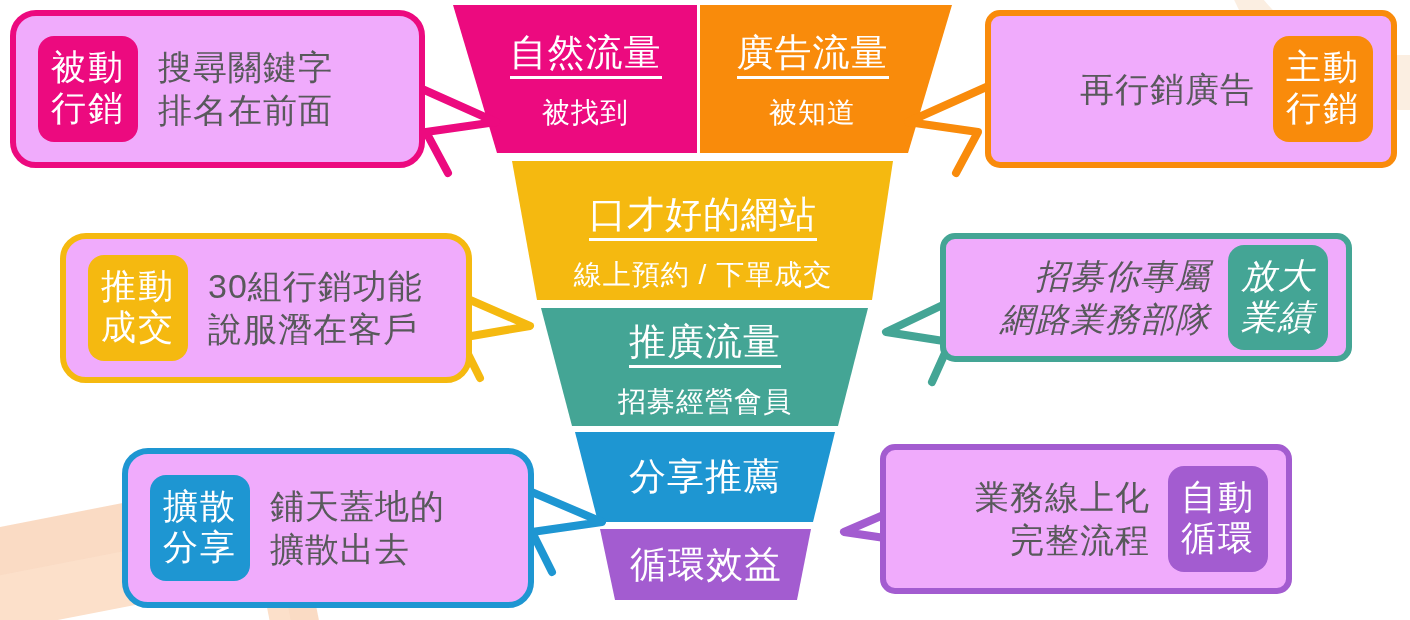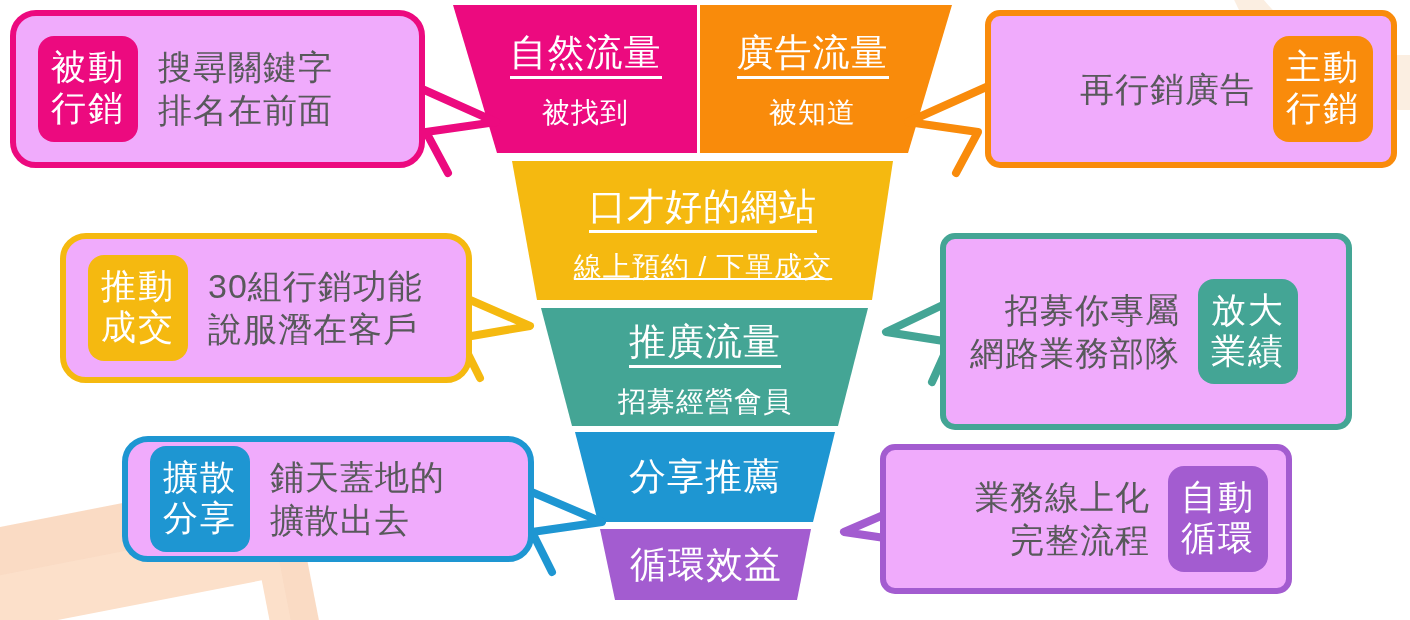--- a/index.html
+++ b/index.html
@@ -91,21 +91,21 @@
   <div class="band-label" style="left:478px;top:34px;width:215px;">
     <div class="band-title"><span class="ul">自然流量</span></div>
     <div class="band-sub">被找到</div>
   </div>
 
   <div class="band-label" style="left:705px;top:34px;width:215px;">
     <div class="band-title"><span class="ul">廣告流量</span></div>
     <div class="band-sub">被知道</div>
   </div>
 
-  <div class="band-label" style="left:503px;top:188px;width:400px;text-decoration:underline;">
+  <div class="band-label" style="left:503px;top:196px;width:400px;">
     <div class="band-title"><span class="ul">口才好的網站</span></div>
     <div class="band-sub">線上預約 / 下單成交</div>
   </div>
 
   <div class="band-label" style="left:540px;top:323px;width:330px;">
     <div class="band-title"><span class="ul">推廣流量</span></div>
     <div class="band-sub">招募經營會員</div>
   </div>
 
   <div class="band-label" style="left:575px;top:458px;width:260px;">
@@ -155,42 +155,42 @@
     <div class="tag" id="tg-l1" style="background: rgb(245, 185, 16);">
       <span>推動</span>
       <span>成交</span>
     </div>
     <div class="btext">
       <span>30組行銷功能</span>
       <span>說服潛在客戶</span>
     </div>
   </div>
 
-  <div class="bubble left" id="cb-l2" style="left: 122px; top: 436px; width: 412px; height: 126px; border: 6px solid rgb(30, 150, 210);">
+  <div class="bubble left" id="cb-l2" style="left: 122px; top: 448px; width: 412px; height: 160px; border: 6px solid rgb(30, 150, 210);">
     <div class="tag" id="tg-l2" style="background: rgb(30, 150, 210);">
       <span>擴散</span>
       <span>分享</span>
     </div>
     <div class="btext">
       <span>鋪天蓋地的</span>
       <span>擴散出去</span>
     </div>
   </div>
 
   <div class="bubble right" id="cb-r0" style="left: 985px; top: 10px; width: 412px; height: 158px; justify-content: flex-end; border: 6px solid rgb(249, 139, 11);">
     <div class="btext">
       <span>再行銷廣告</span>
     </div>
     <div class="tag" id="tg-r0" style="background: rgb(249, 139, 11);">
       <span>主動</span>
       <span>行銷</span>
     </div>
   </div>
 
-  <div class="bubble right" id="cb-r1" style="left: 940px; top: 233px; width: 412px; height: 197px; border: 6px solid rgb(68, 165, 149);">
+  <div class="bubble right" id="cb-r1" style="left: 940px; top: 233px; width: 412px; height: 129px; justify-content: flex-end; border: 6px solid rgb(68, 165, 149); font-style: italic;">
     <div class="btext">
       <span>招募你專屬</span>
       <span>網路業務部隊</span>
     </div>
     <div class="tag" id="tg-r1" style="background: rgb(68, 165, 149);">
       <span>放大</span>
       <span>業績</span>
     </div>
   </div>
 

